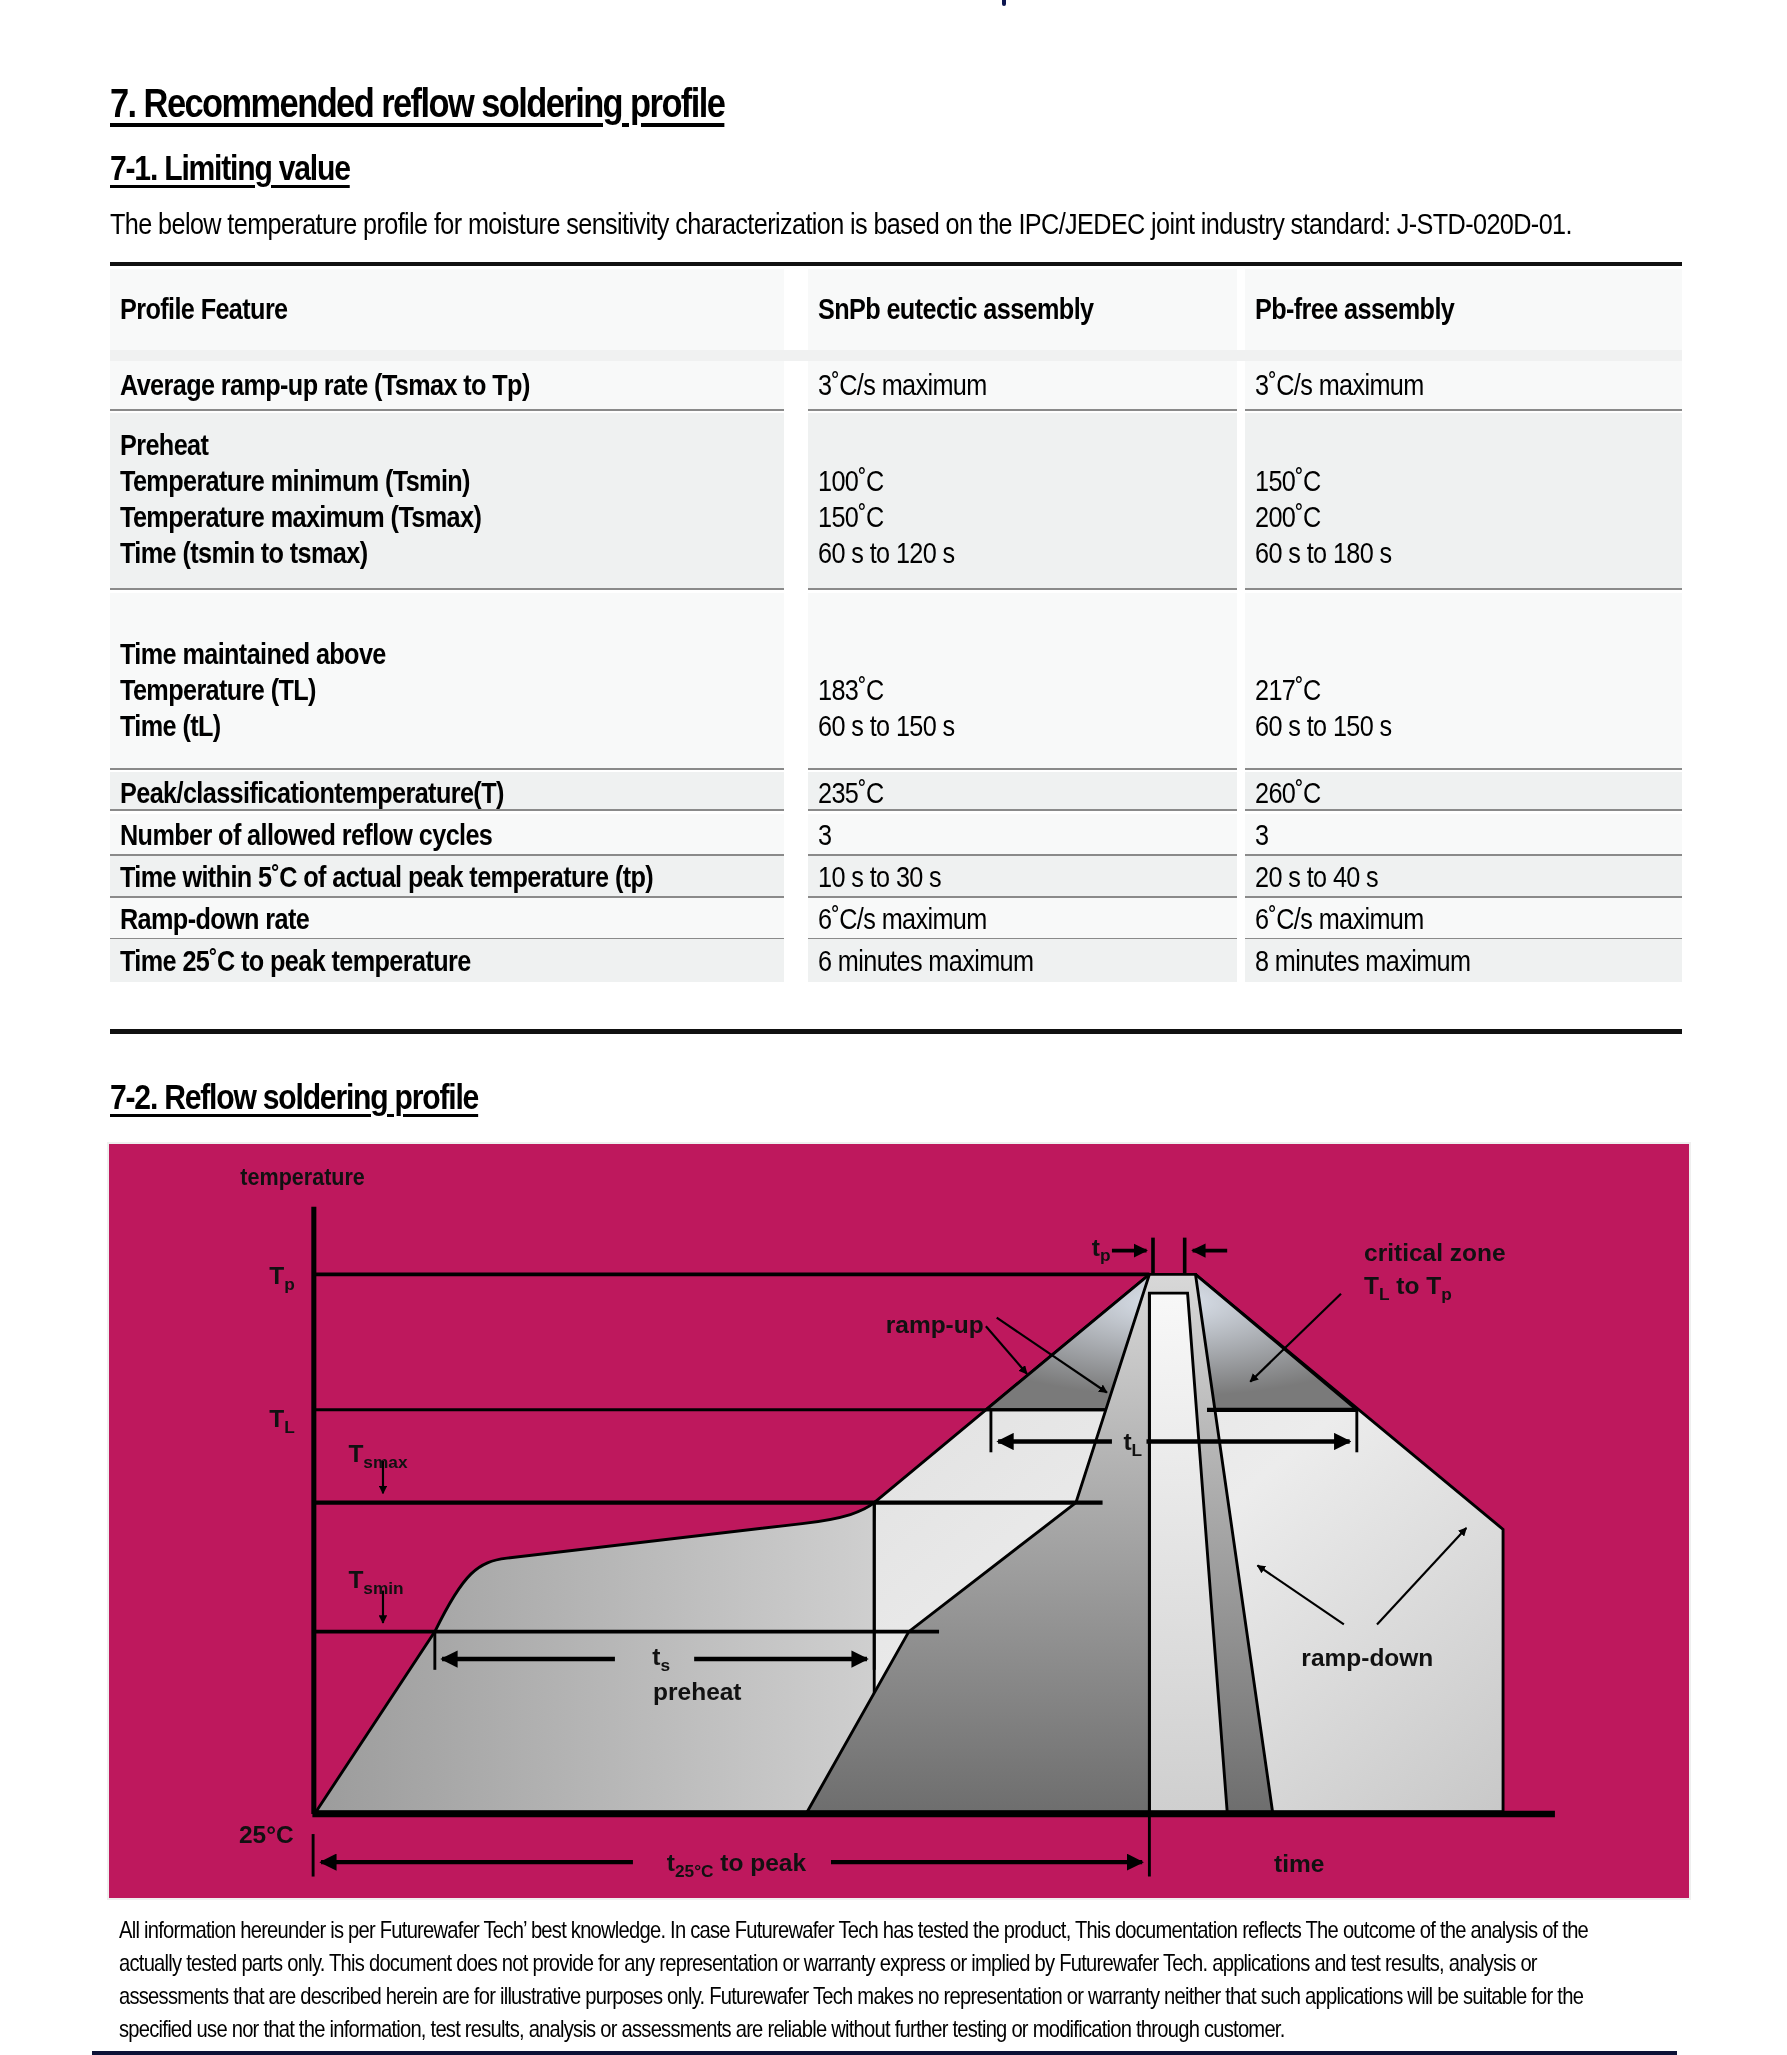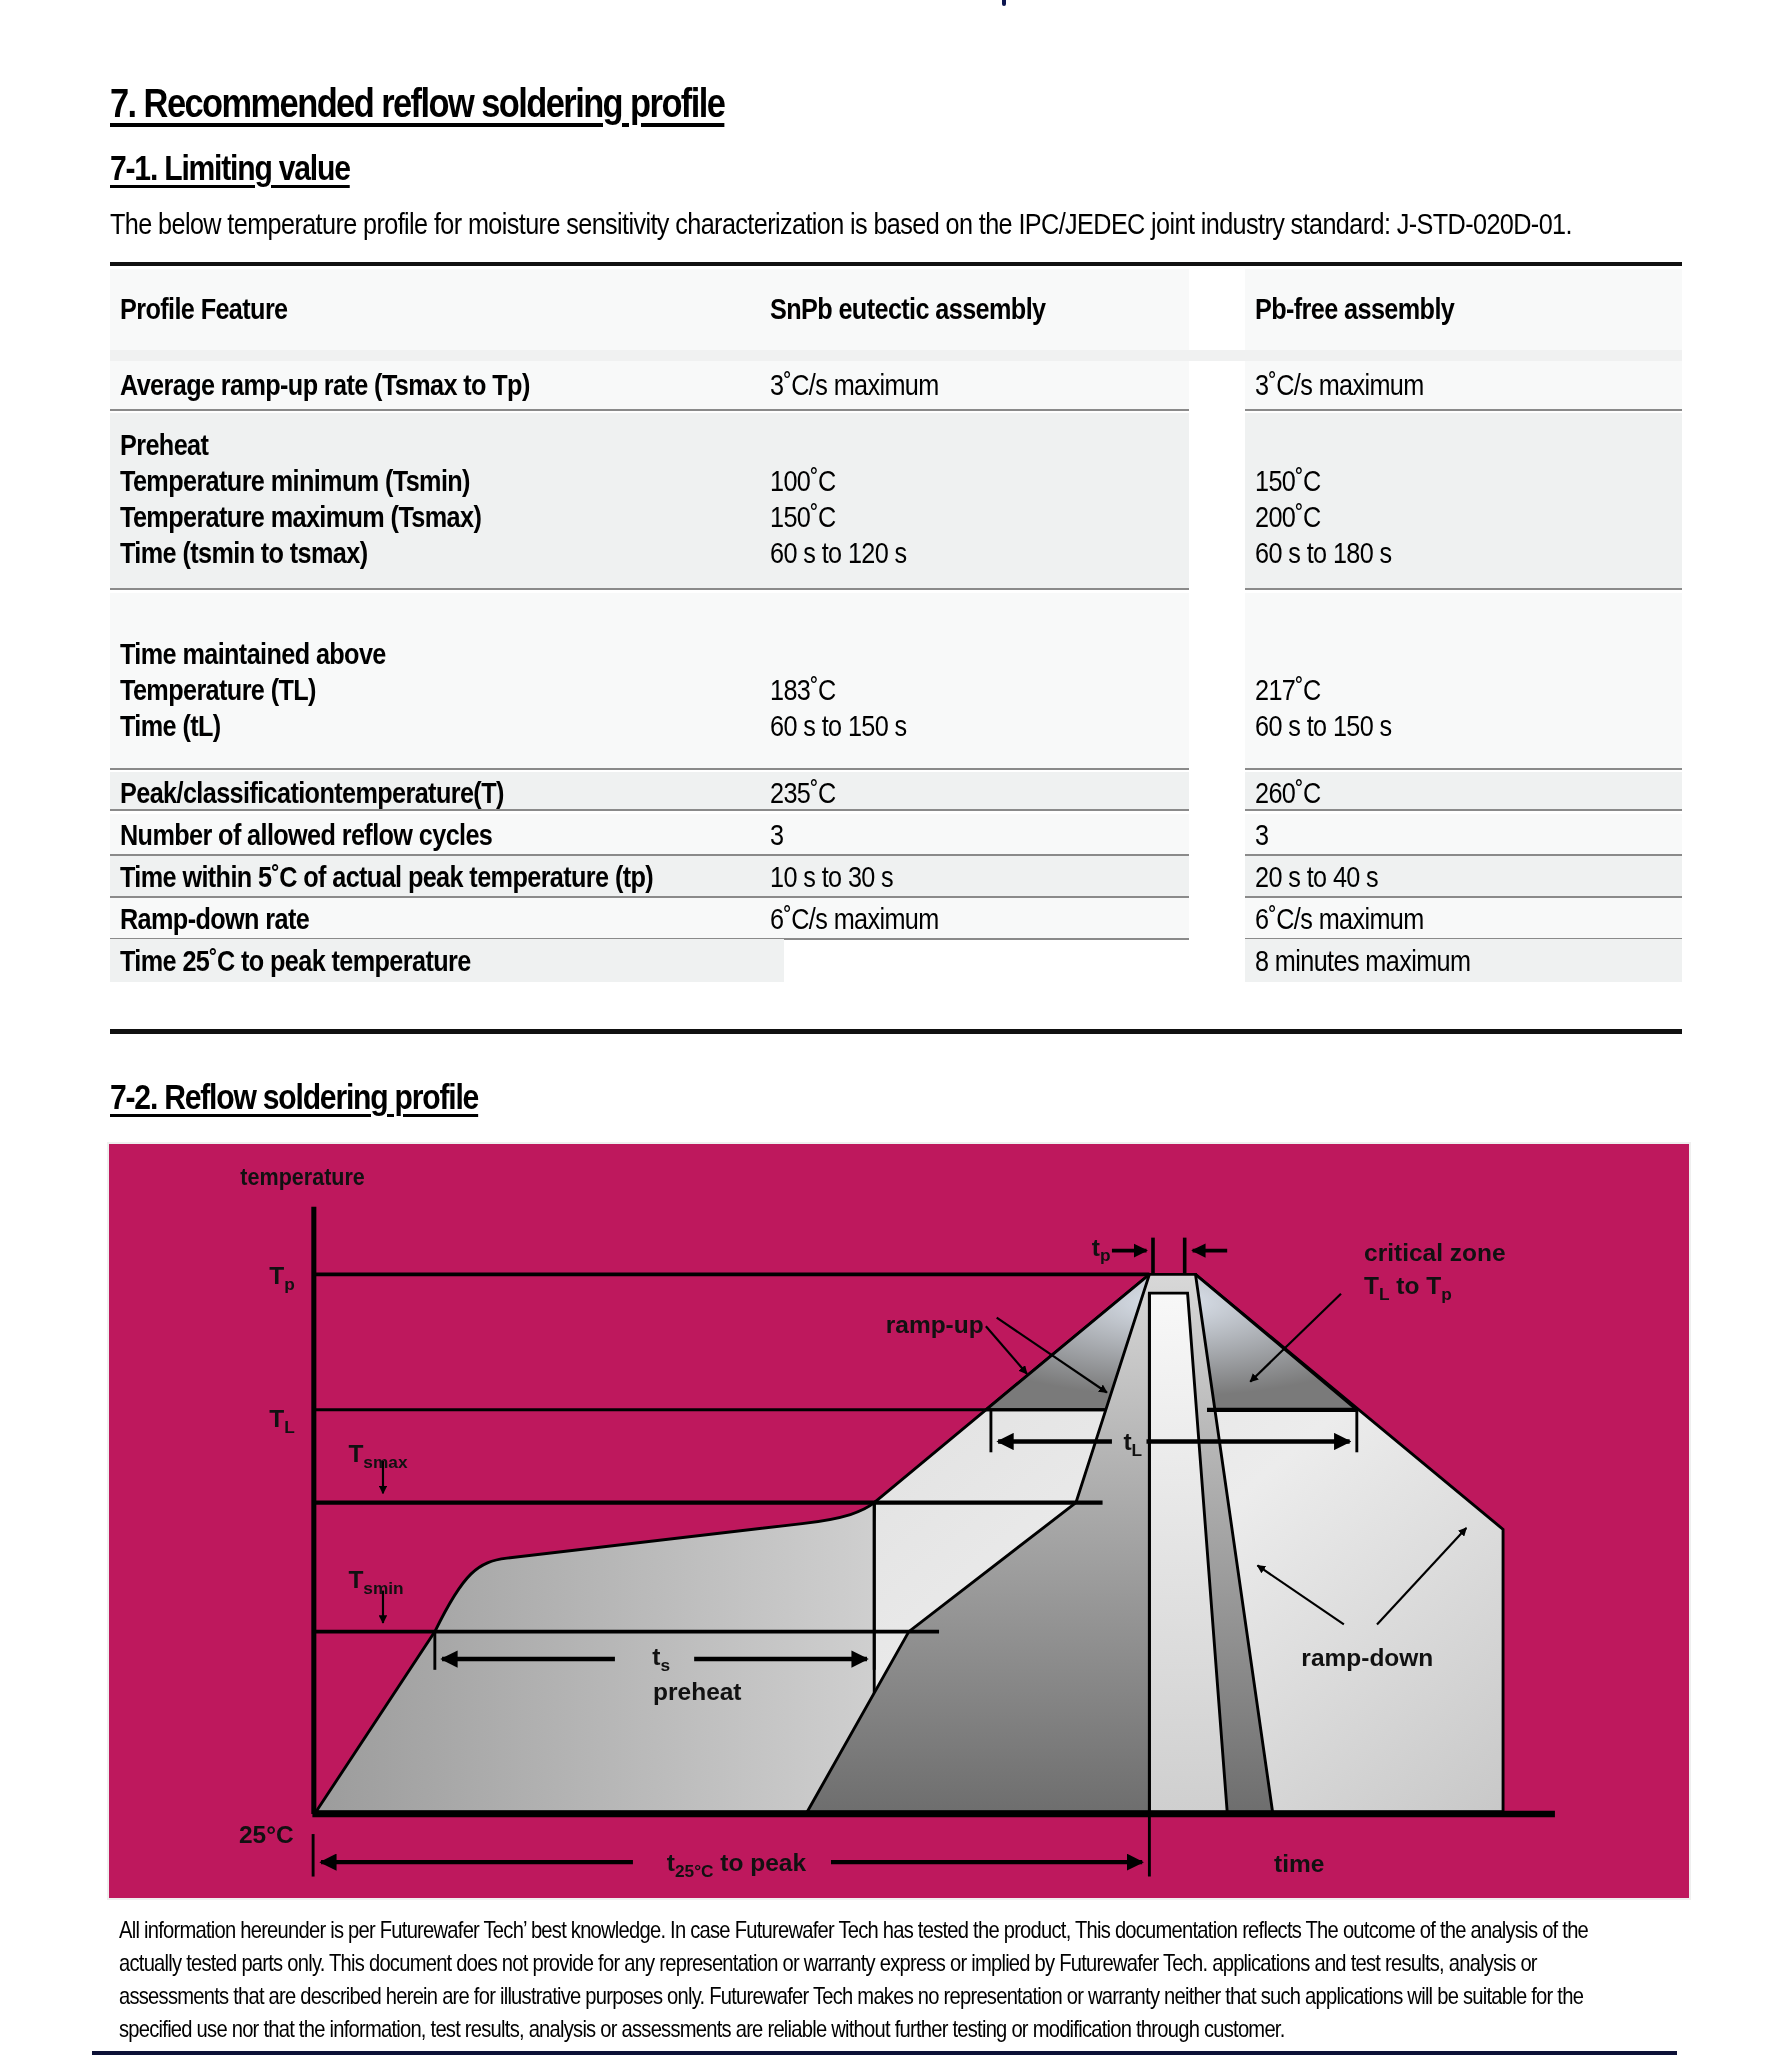--- a/index.html
+++ b/index.html
@@ -17,21 +17,21 @@
         text-decoration: underline; text-decoration-thickness: 2.9px; text-underline-offset: 5px;
         letter-spacing: -1.4px; transform: scaleX(0.86); transform-origin: left top; white-space: nowrap; }
 
   
   #spec-table { position: absolute; left: 110px; top: 262px; width: 1572px; }
   .top-rule { height: 3.6px; background: #111; width: 1572px; }
   .bottom-rule { height: 5px; background: #111; width: 1572px; position: absolute; left: 110px; top: 1029px; }
   .trow { position: absolute; left: 0; width: 1572px; }
   .cell { position: absolute; top: 0; bottom: 0; box-sizing: border-box; padding-left: 10px; }
   .c0 { left: 0; width: 674px; }
-  .c1 { left: 650px; width: 429px; }
+  .c1 { left: 698px; width: 429px; }
   .c2 { left: 1135px; width: 437px; }
   .cell.sep { border-bottom: 2.2px solid #8a8a8a; }
   .txt { position: absolute; left: 10px; white-space: nowrap; font-size: 29px; letter-spacing: -0.7px;
          transform: scaleX(0.87); transform-origin: left top; line-height: 36px; }
   .txt.b { font-weight: bold; }
   .bgA { background: #f8f9f9; }
   .bgB { background: #eff1f1; }
 
   
   #diagram-frame { position: absolute; left: 107px; top: 1142px; width: 1584px; height: 758px;
@@ -161,20 +161,23 @@
         <div class="txt" style="top:2.9px">6˚C/s maximum</div>
       </div>
     <div class="cell c2 bgA sep">
         <div class="txt" style="top:2.9px">6˚C/s maximum</div>
       </div>
   </div>
 
   <div class="trow" style="top:677px;height:43px;">
     <div class="cell c0 bgB">
         <div class="txt b" style="top:4.3px">Time 25˚C to peak temperature</div>
+      </div>
+    <div class="cell c1 bgB">
+        <div class="txt" style="top:4.3px">6 minutes maximum</div>
       </div>
     <div class="cell c2 bgB">
         <div class="txt" style="top:4.3px">8 minutes maximum</div>
       </div>
   </div>
 </div>
 <div class="bottom-rule"></div>
 
 <div id="h3">7-2. Reflow soldering profile</div>
 

